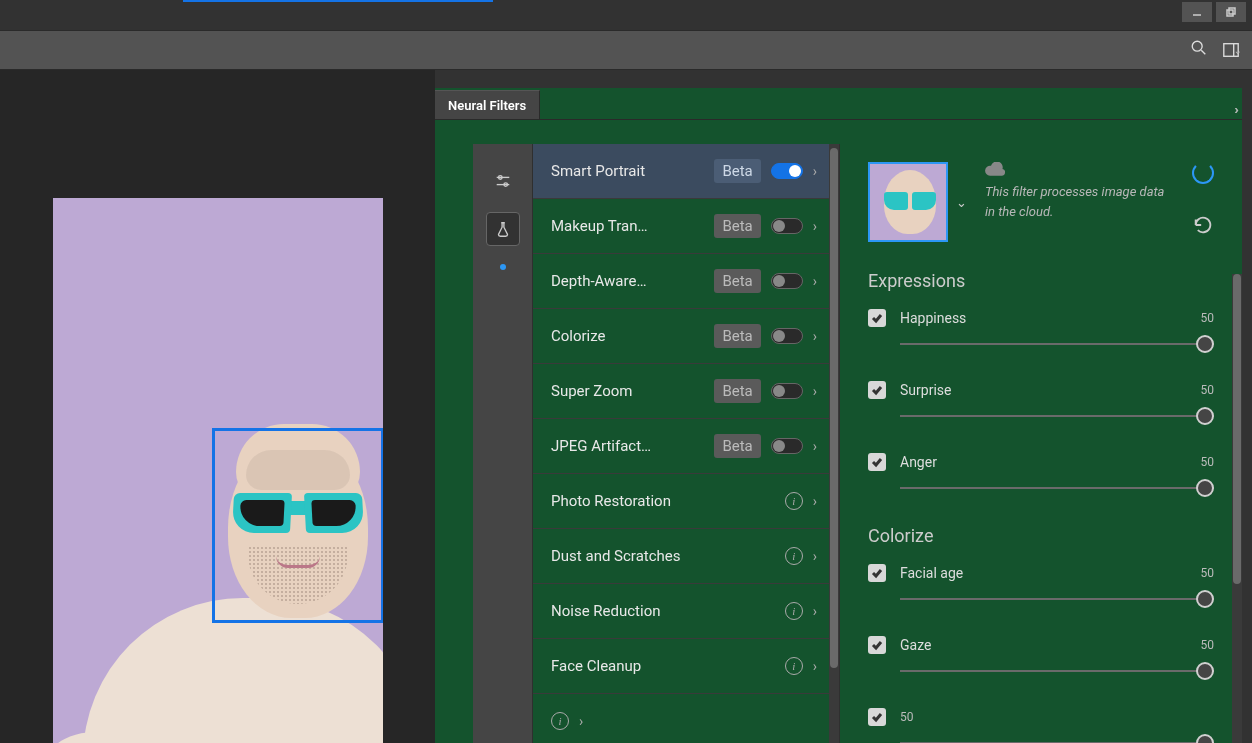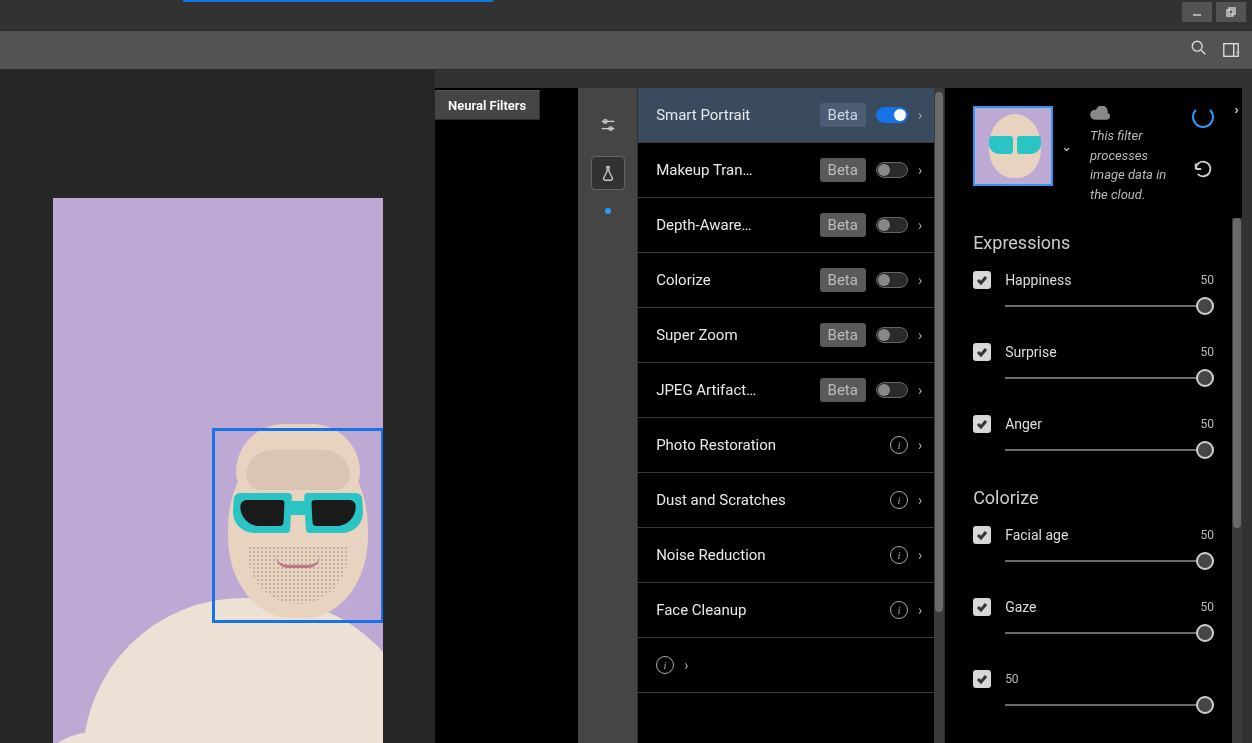--- a/index.html
+++ b/index.html
@@ -32,21 +32,21 @@
   .glasses .lens { position:absolute; width:58px; height:40px; background:#2bc4c4; }
   .glasses .lens.l { left:0; border-radius:6px 4px 4px 22px; transform:skewX(-3deg);}
   .glasses .lens.r { right:0; border-radius:4px 6px 22px 4px; transform:skewX(3deg);}
   .glasses .lens::after { content:""; position:absolute; inset:7px; background:#1a1a1a; border-radius:inherit;}
   .face .mouth { position:absolute; top:118px; left:48px; width:44px; height:12px; border-bottom:3px solid #b78; border-radius:0 0 20px 20px;}
   .face .stubble { position:absolute; top:108px; left:20px; width:100px; height:58px; border-radius:0 0 50px 50px; background:radial-gradient(rgba(90,70,60,0.25) 1px, transparent 1px); background-size:4px 4px;}
   .body-shape { position:absolute; top:400px; left:30px; width:340px; height:260px; border-radius:160px 160px 0 0; background:#ede0d4;}
   .arm { position:absolute; top:560px; left:-30px; width:200px; height:120px; border-radius:80px; background:#ede0d4; transform:rotate(40deg);}
 
   
-  .nf-panel { position:absolute; top:88px; left:435px; right:10px; bottom:0; background:#000000; display:flex; flex-direction:row;}
+  .nf-panel { position:absolute; top:88px; left:435px; right:10px; bottom:0; background:#14532d; display:flex; flex-direction:column;gap:24px;}
   .nf-tabwrap { height:32px; display:flex; align-items:flex-end; padding-left:0; border-bottom:1px solid #2a2a2a; }
   .nf-tab { background:#454545; padding:7px 13px 6px; color:#fff; font-size:13px; font-weight:600; border-top:1px solid #555; border-right:1px solid #2a2a2a; }
   .nf-collapse { position:absolute; top:14px; right:6px; color:#bbb; font-size:13px; letter-spacing:-3px;}
   .nf-body { flex:1; display:flex; overflow:hidden;padding-left:38px;}
 
   
   .rail { width:60px; background:#454545; border-right:1px solid #2f2f2f; display:flex; flex-direction:column; align-items:center; padding-top:20px; gap:14px;}
   .rail-btn { width:34px; height:34px; display:flex; align-items:center; justify-content:center; border-radius:4px;}
   .rail-btn svg { width:18px; height:18px; stroke:#ccc; fill:none; stroke-width:1.5;}
   .rail-btn.active { background:#323232; border:1px solid #666;}

